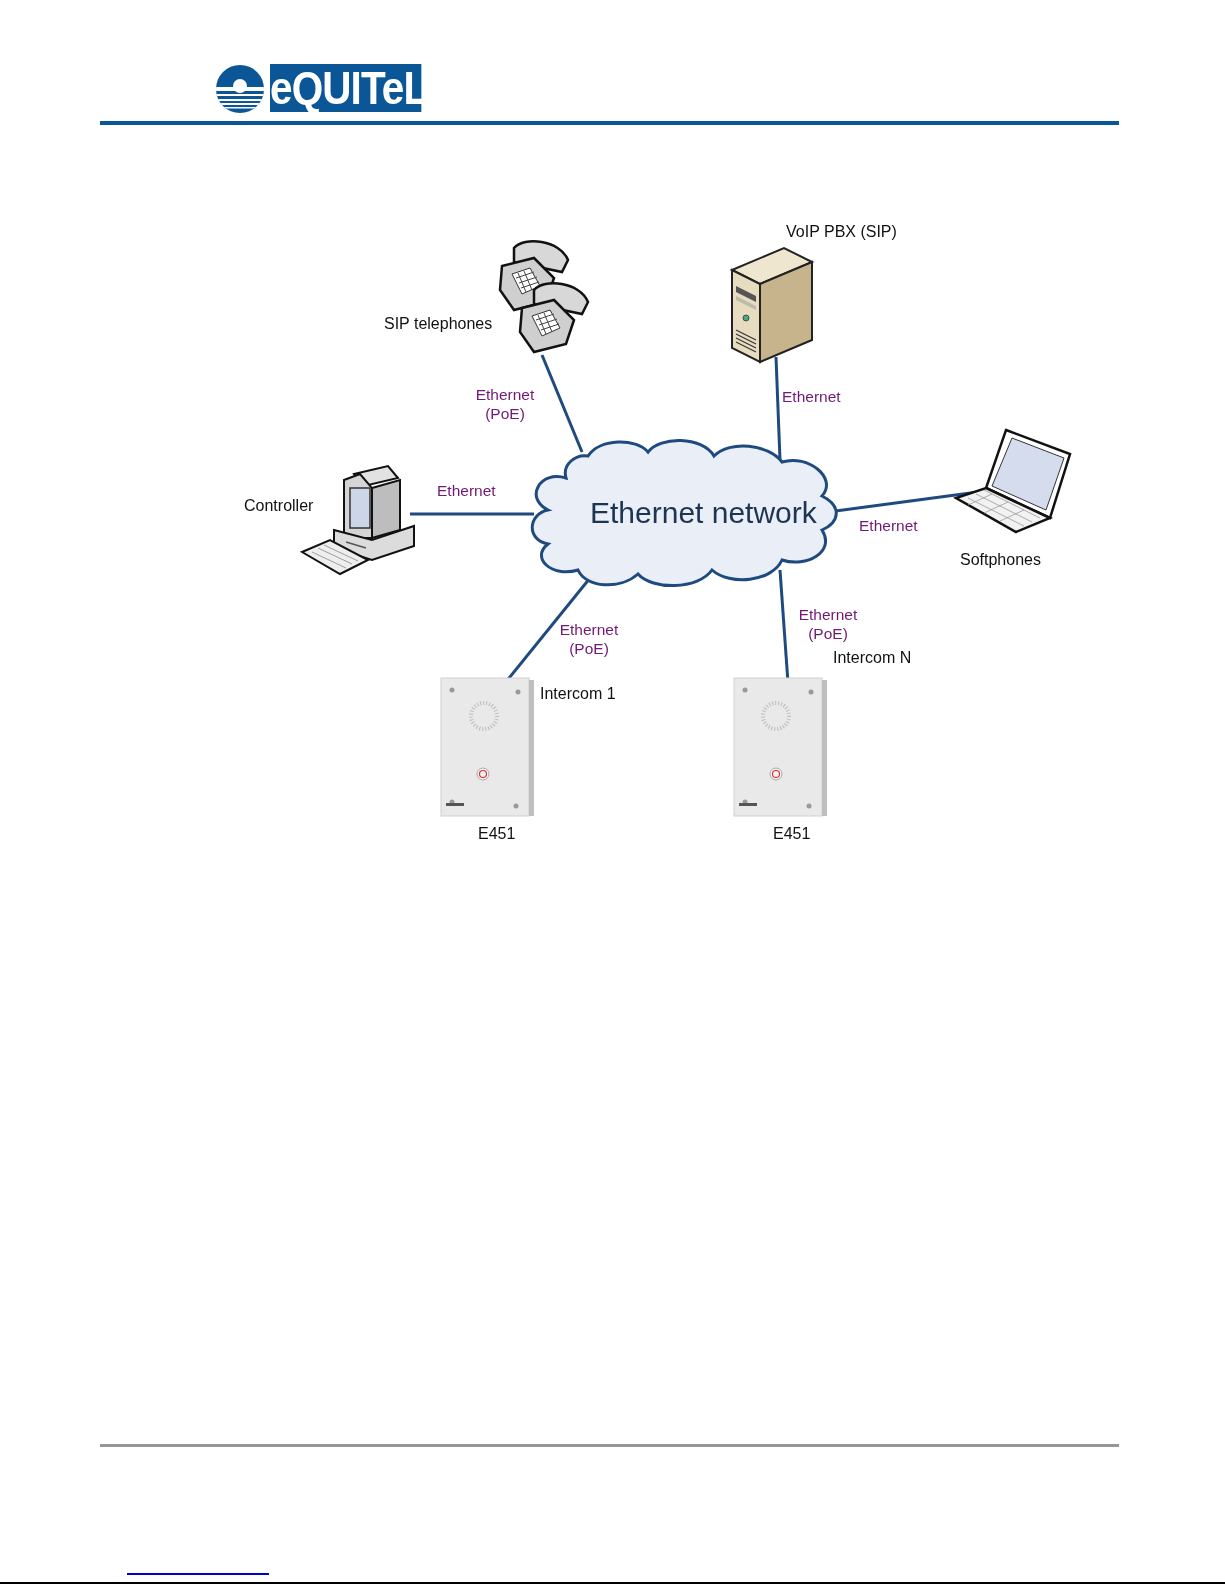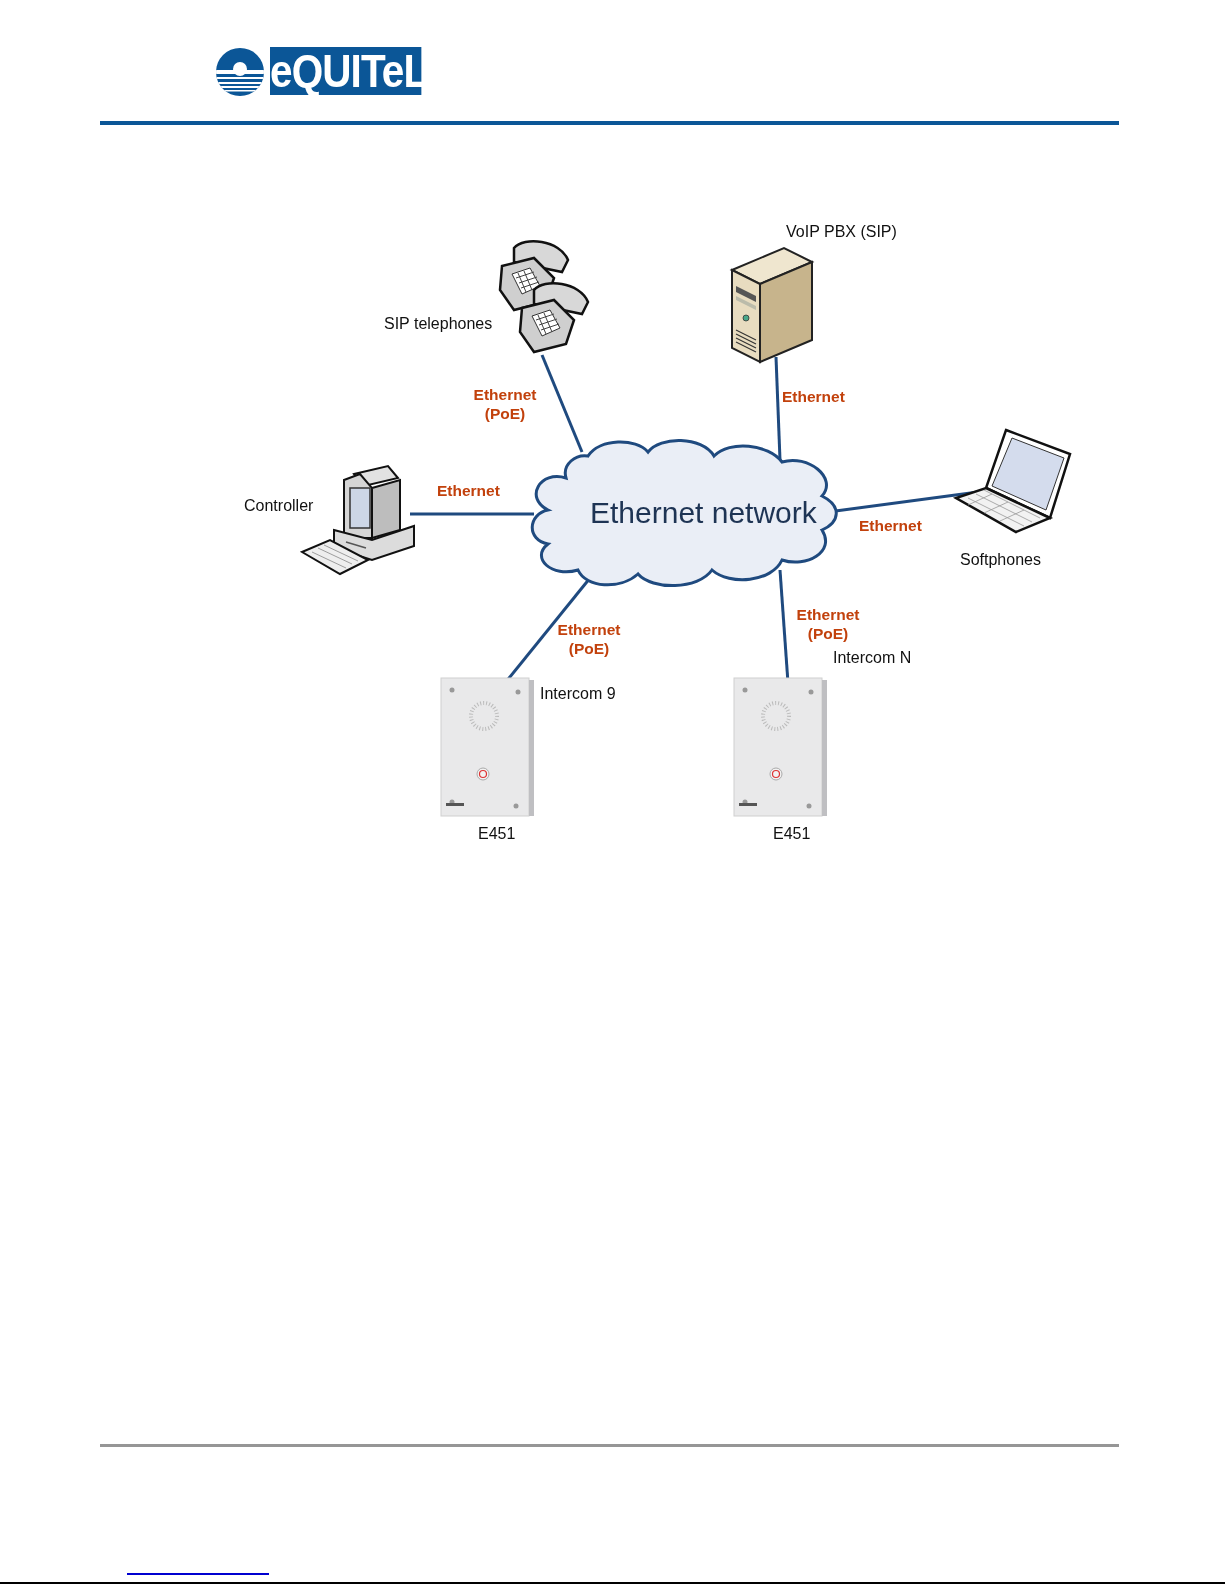--- a/index.html
+++ b/index.html
@@ -2,25 +2,25 @@
 <html><head>
   <meta charset="utf-8">
   <style>
     html, body { margin: 0; padding: 0; background: #ffffff; }
     body { width: 1225px; height: 1585px; position: relative; overflow: hidden; font-family: "Liberation Sans", sans-serif; }
     .abs { position: absolute; }
     .header-rule { position: absolute; left: 100px; top: 121px; width: 1019px; height: 4px; background: #0b5697; }
     .footer-rule { position: absolute; left: 100px; top: 1444px; width: 1019px; height: 3px; background: #969696; }
     .bottom-rule { position: absolute; left: 0; top: 1582px; width: 1225px; height: 2px; background: #000; }
     .footer-link { position: absolute; left: 127px; top: 1573px; width: 142px; height: 2px; background: #0000d0; }
-    .logo { position: absolute; left: 214px; top: 47px; width: 228px; height: 50px; }
+    .logo { position: absolute; left: 214px; top: 64px; width: 228px; height: 50px; }
     .logo-box { position: absolute; left: 56px; top: 0; width: 172px; height: 48px; background: #0b5697; color: #fff; font-family: "Liberation Sans", sans-serif; font-weight: bold; font-size: 46px; line-height: 48px; letter-spacing: -1px; text-align: center; transform: scaleX(0.88); transform-origin: left center; }
     .diagram { position: absolute; left: 0; top: 0; width: 1225px; height: 900px; }
     .lbl { position: absolute; font-family: "Liberation Sans", sans-serif; font-size: 16px; color: #111; white-space: nowrap; }
-    .eth { position: absolute; font-family: "Liberation Sans", sans-serif; font-weight: bold; font-size: 15.5px; color: #c2410c; text-align: center; line-height: 19px; white-space: nowrap; }
+    .eth { position: absolute; font-family: "Liberation Sans", sans-serif; font-weight: normal; font-size: 15.5px; color: #701a75; text-align: center; line-height: 19px; white-space: nowrap; }
     .cloud-text { position: absolute; font-family: "Liberation Sans", sans-serif; font-size: 30px; color: #1e3454; white-space: nowrap; }
   </style>
 </head>
 <body>
 
 <div class="logo">
   <svg class="abs" style="left:0;top:0" width="52" height="50" viewBox="0 0 52 50">
     <defs>
       <clipPath id="gclip">
           <circle cx="26" cy="25" r="24"></circle>
@@ -162,21 +162,21 @@
       <rect x="739" y="803" width="18" height="3" fill="#555"></rect>
     </g>
   </svg>
 
   <div class="cloud-text" style="left:590px;top:496px;">Ethernet network</div>
 
   <div class="lbl" style="left:384px;top:315px;text-align:center;">SIP telephones</div>
   <div class="lbl" style="left:778px;top:223px;margin-left:8px;">VoIP PBX (SIP)</div>
   <div class="lbl" style="left:244px;top:497px;">Controller</div>
   <div class="lbl" style="left:960px;top:551px;text-align:center;">Softphones</div>
-  <div class="lbl" style="left:540px;top:685px;">Intercom 9</div>
+  <div class="lbl" style="left:540px;top:685px;">Intercom 1</div>
   <div class="lbl" style="left:478px;top:825px;">E451</div>
   <div class="lbl" style="left:833px;top:649px;">Intercom N</div>
   <div class="lbl" style="left:773px;top:825px;">E451</div>
 
   <div class="eth" style="left:466px;top:385px;width:78px;">
     <div>Ethernet</div>
     <div>(PoE)</div>
   </div>
   <div class="eth" style="left:782px;top:387px;">
     <div>Ethernet</div>

